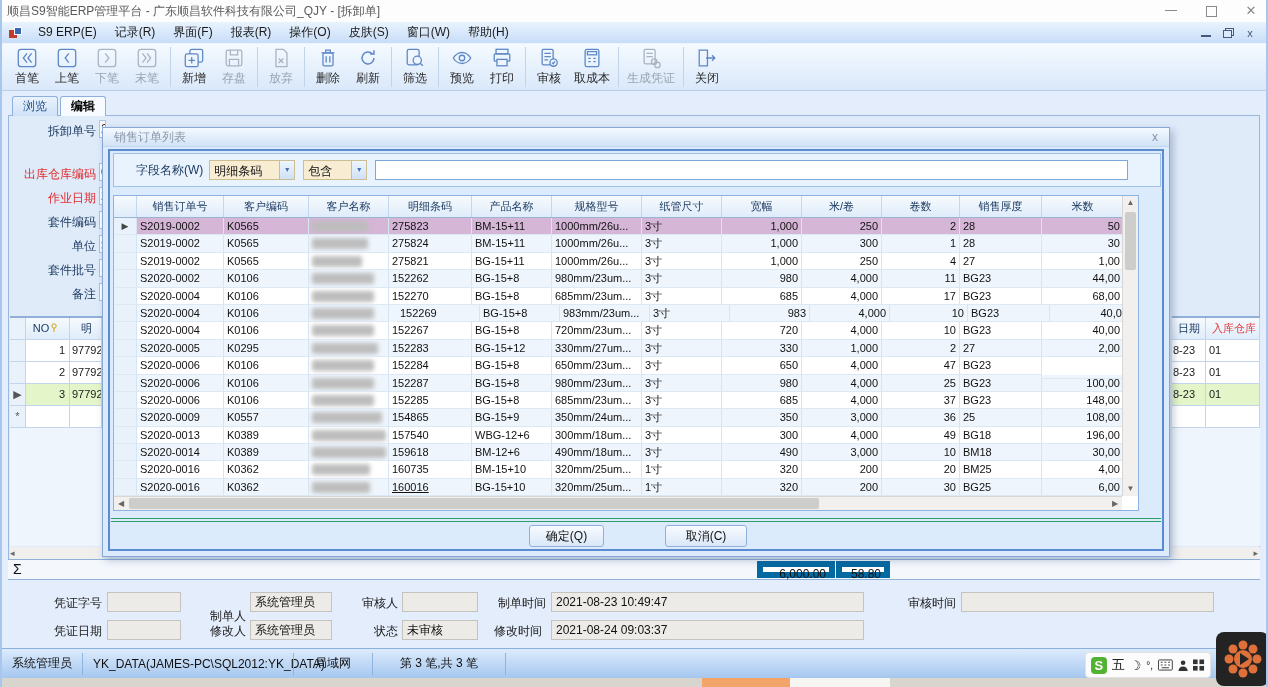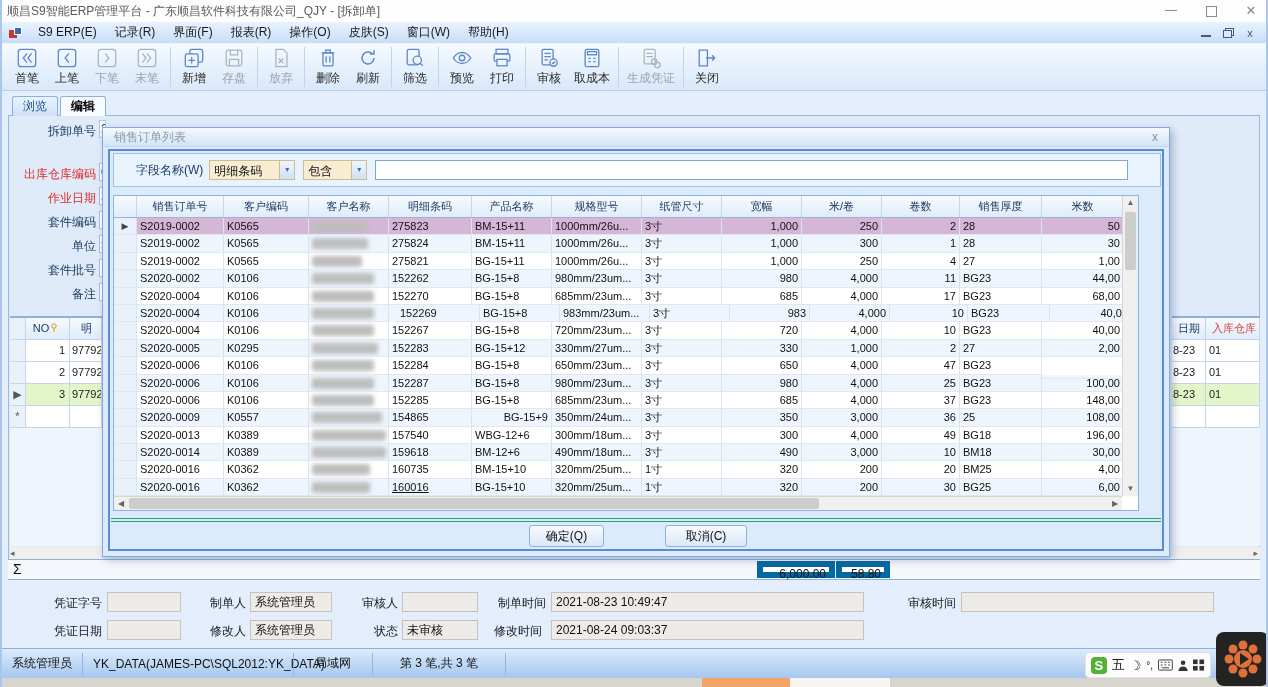--- a/index.html
+++ b/index.html
@@ -409,21 +409,21 @@
   <div class="grid-hscroll" style="left:1170px;width:88px;text-align:right;padding-right:2px">▸</div>
 
   <div class="sum-row">
     <span class="sigma">Σ</span>
     <span class="sumbox" style="left:749px;width:78px">6,000.00</span>
     <span class="sumbox" style="left:828px;width:54px">58.80</span>
   </div>
 
   <div class="ftl" style="left:30px;top:595px;width:70px">凭证字号</div>
   <div class="fti" style="left:105px;top:592px;width:74px"></div>
-  <div class="ftl" style="left:198px;top:595px;width:46px">制单人</div>
+  <div class="ftl" style="left:198px;top:608px;width:46px">制单人</div>
   <div class="fti" style="left:248px;top:592px;width:82px">系统管理员</div>
   <div class="ftl" style="left:350px;top:595px;width:46px">审核人</div>
   <div class="fti" style="left:400px;top:592px;width:76px"></div>
   <div class="ftl" style="left:486px;top:595px;width:58px">制单时间</div>
   <div class="fti" style="left:549px;top:592px;width:313px">2021-08-23 10:49:47</div>
   <div class="ftl" style="left:896px;top:595px;width:58px">审核时间</div>
   <div class="fti" style="left:959px;top:592px;width:253px"></div>
 
   <div class="ftl" style="left:30px;top:623px;width:70px">凭证日期</div>
   <div class="fti" style="left:105px;top:620px;width:74px"></div>
@@ -689,21 +689,21 @@
             <div class="mtd right" style="width: 78px;">37</div>
             <div class="mtd" style="width: 82px;">BG23</div>
             <div class="mtd right" style="width: 82px;">148,00</div>
           </div>
           <div class="mtr alt">
             <div class="mtd selcol"></div>
             <div class="mtd" style="width: 87px;">S2020-0009</div>
             <div class="mtd" style="width: 85px;">K0557</div>
             <div class="mtd" style="width: 80px;"><span class="blurbar" style="width: 70px;"></span></div>
             <div class="mtd" style="width: 83px;">154865</div>
-            <div class="mtd" style="width: 80px; text-align: right;">BG-15+9</div>
+            <div class="mtd" style="width: 80px;">BG-15+9</div>
             <div class="mtd" style="width: 90px;">350mm/24um...</div>
             <div class="mtd" style="width: 80px;">3寸</div>
             <div class="mtd right" style="width: 80px;">350</div>
             <div class="mtd right" style="width: 80px;">3,000</div>
             <div class="mtd right" style="width: 78px;">36</div>
             <div class="mtd" style="width: 82px;">25</div>
             <div class="mtd right" style="width: 82px;">108,00</div>
           </div>
           <div class="mtr">
             <div class="mtd selcol"></div>

